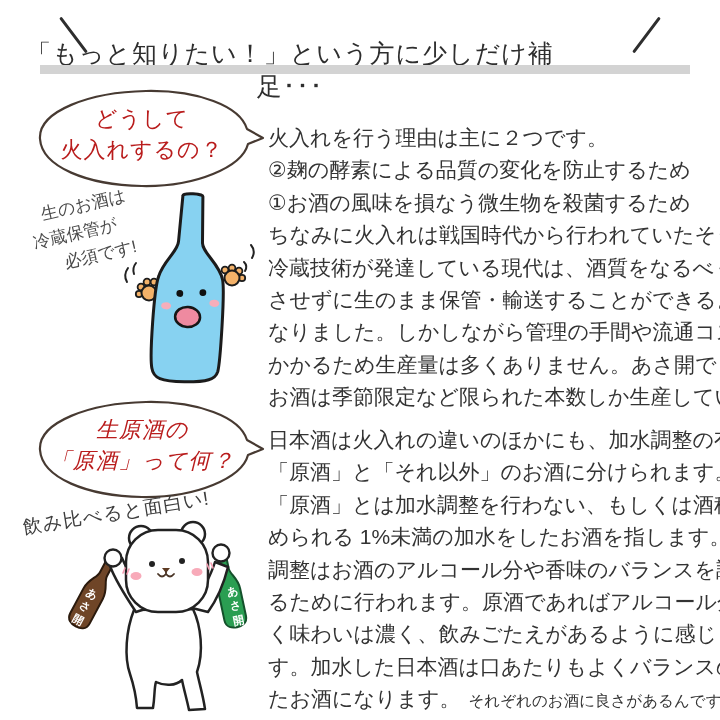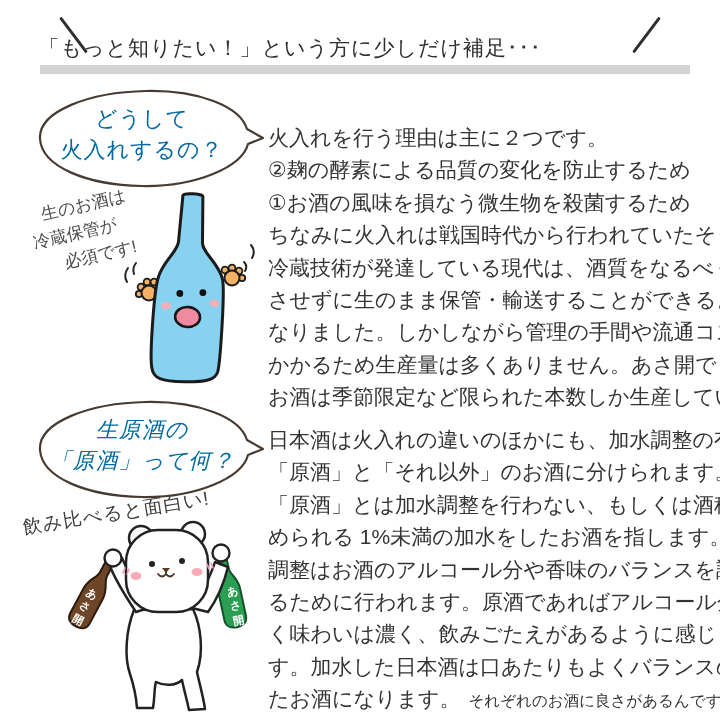--- a/index.html
+++ b/index.html
@@ -6,38 +6,38 @@
   body{
     width:720px;height:720px;position:relative;overflow:hidden;
     background:#ffffff;
     font-family:"Liberation Sans","DejaVu Sans",sans-serif;
     color:#333;
   }
 
   
   .page-title{
     position:absolute;left:0;top:20px;width:580px;
-    text-align:center;font-size:21px;letter-spacing:1px;color:#2e2e2e;
+    text-align:center;font-size:25px;letter-spacing:1px;color:#2e2e2e;
     font-weight:500;
   }
   .slash{
     position:absolute;width:3px;height:44px;background:#2e2e2e;border-radius:2px;top:13px;
   }
   .slash-left{left:72px;transform:rotate(-37deg);}
   .slash-right{left:645px;transform:rotate(37deg);}
   .divider-bar{
     position:absolute;left:40px;top:65px;width:650px;height:9px;background:#d3d3d3;
   }
 
   
   .bubble{position:absolute;left:30px;width:235px;height:102px;}
   .bubble svg{position:absolute;left:0;top:0;}
   .bubble-text{
     position:absolute;left:0;top:15px;width:224px;text-align:center;
-    font-size:22px;line-height:31px;color:#0369a1;letter-spacing:1px;
+    font-size:22px;line-height:31px;color:#b91c1c;letter-spacing:1px;
   }
   #bubble1{top:88px;}
   #bubble2{top:399px;font-style:italic;}
 
   
   .note{position:absolute;color:#4a4a4a;font-weight:500;}
   #note1{
     left:32px;top:190px;width:130px;font-size:17px;line-height:26px;
     transform:rotate(-13deg);
   }

